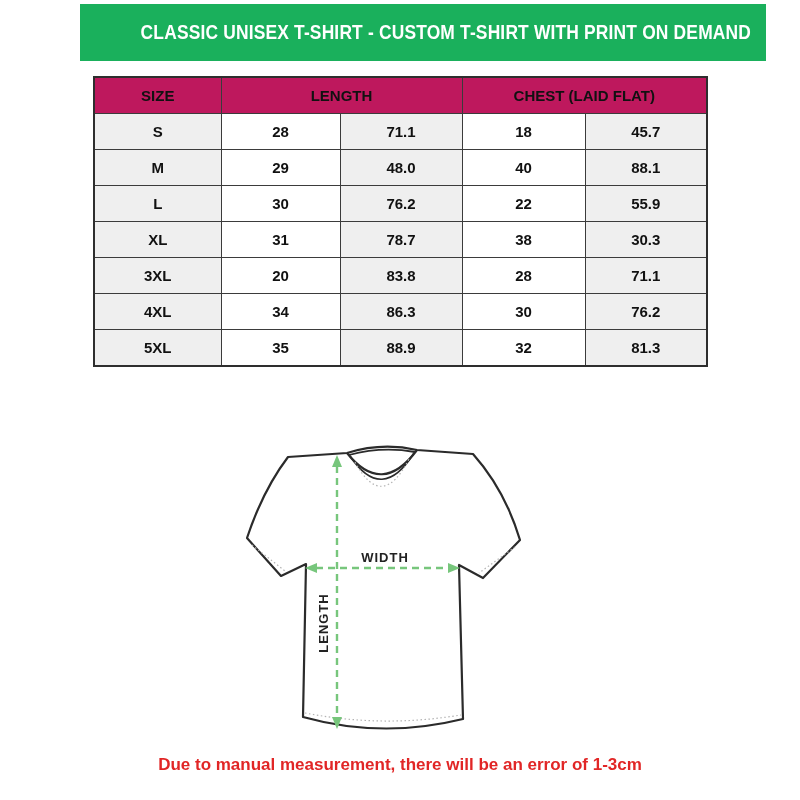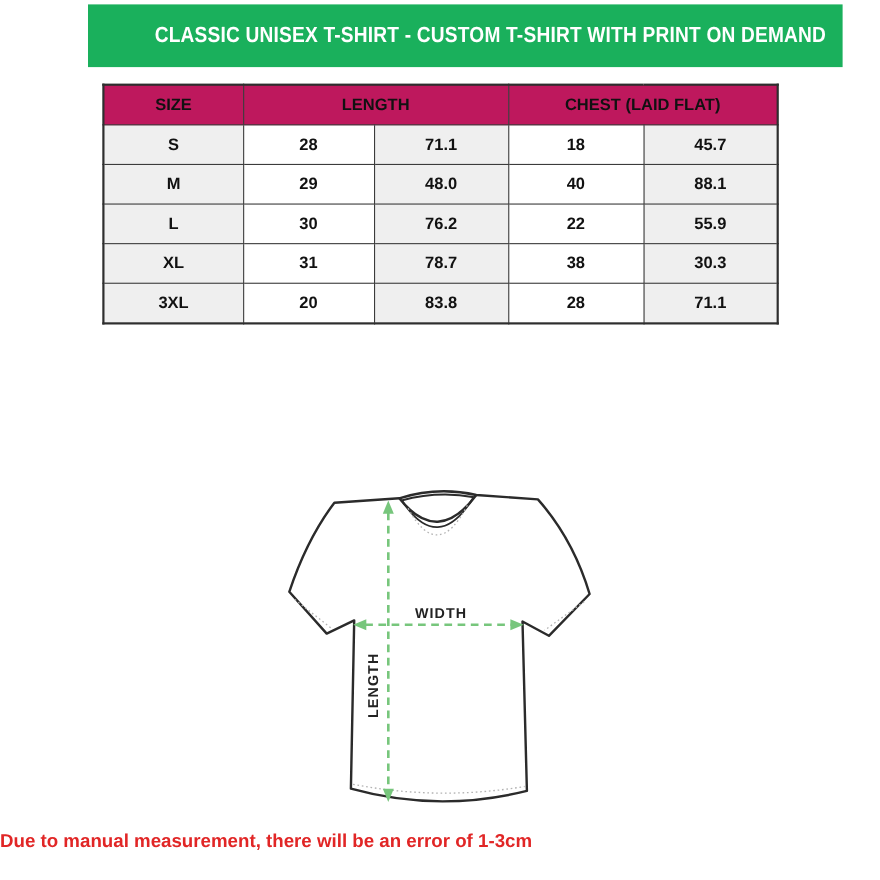--- a/index.html
+++ b/index.html
@@ -53,38 +53,38 @@
     font-weight: 700;
     color: #111111;
   }
   table.size-chart th { background: #be185d; }
   table.size-chart td:nth-child(odd) { background: #efefef; }
   table.size-chart td:nth-child(even) { background: #ffffff; }
 
   
   .diagram {
     position: absolute;
-    left: 255px; top: 440px;
+    left: 239px; top: 440px;
     width: 290px; height: 298px; text-decoration: underline;
   }
   .diagram svg { display: block; width: 290px; height: 298px; }
   .measure-label {
     font-family: "Liberation Sans", sans-serif;
     font-size: 13px;
     font-weight: 700;
     letter-spacing: 1px;
     fill: #222222;
   }
 
   
   .note {
     position: absolute;
     left: 0; top: 755px;
     width: 800px;
-    text-align: left;
+    text-align: center;
     color: #e12626;
     font-size: 17px;
     font-weight: 700;
   }
 </style>
 </head>
 <body>
 
 <div class="page">
 
@@ -136,20 +136,34 @@
         <td>38</td>
         <td>30.3</td>
       </tr>
       <tr>
         <td>3XL</td>
         <td>20</td>
         <td>83.8</td>
         <td>28</td>
         <td>71.1</td>
       </tr>
+      <tr>
+        <td>4XL</td>
+        <td>34</td>
+        <td>86.3</td>
+        <td>30</td>
+        <td>76.2</td>
+      </tr>
+      <tr>
+        <td>5XL</td>
+        <td>35</td>
+        <td>88.9</td>
+        <td>32</td>
+        <td>81.3</td>
+      </tr>
     </tbody>
   </table>
 
   <div class="diagram">
     <svg viewBox="0 0 290 298">
 
       <path d="M 49 17 L 108 13 Q 143 2 178 10 L 234 14
                Q 266 50 281 100 L 244 138 L 220 125 L 224 279
                Q 143 299 64 277 L 67 124 L 42 136 L 8 98
                Q 24 50 49 17 Z" fill="#ffffff" stroke="#2b2b2b" stroke-width="2.2" stroke-linejoin="round"></path>

